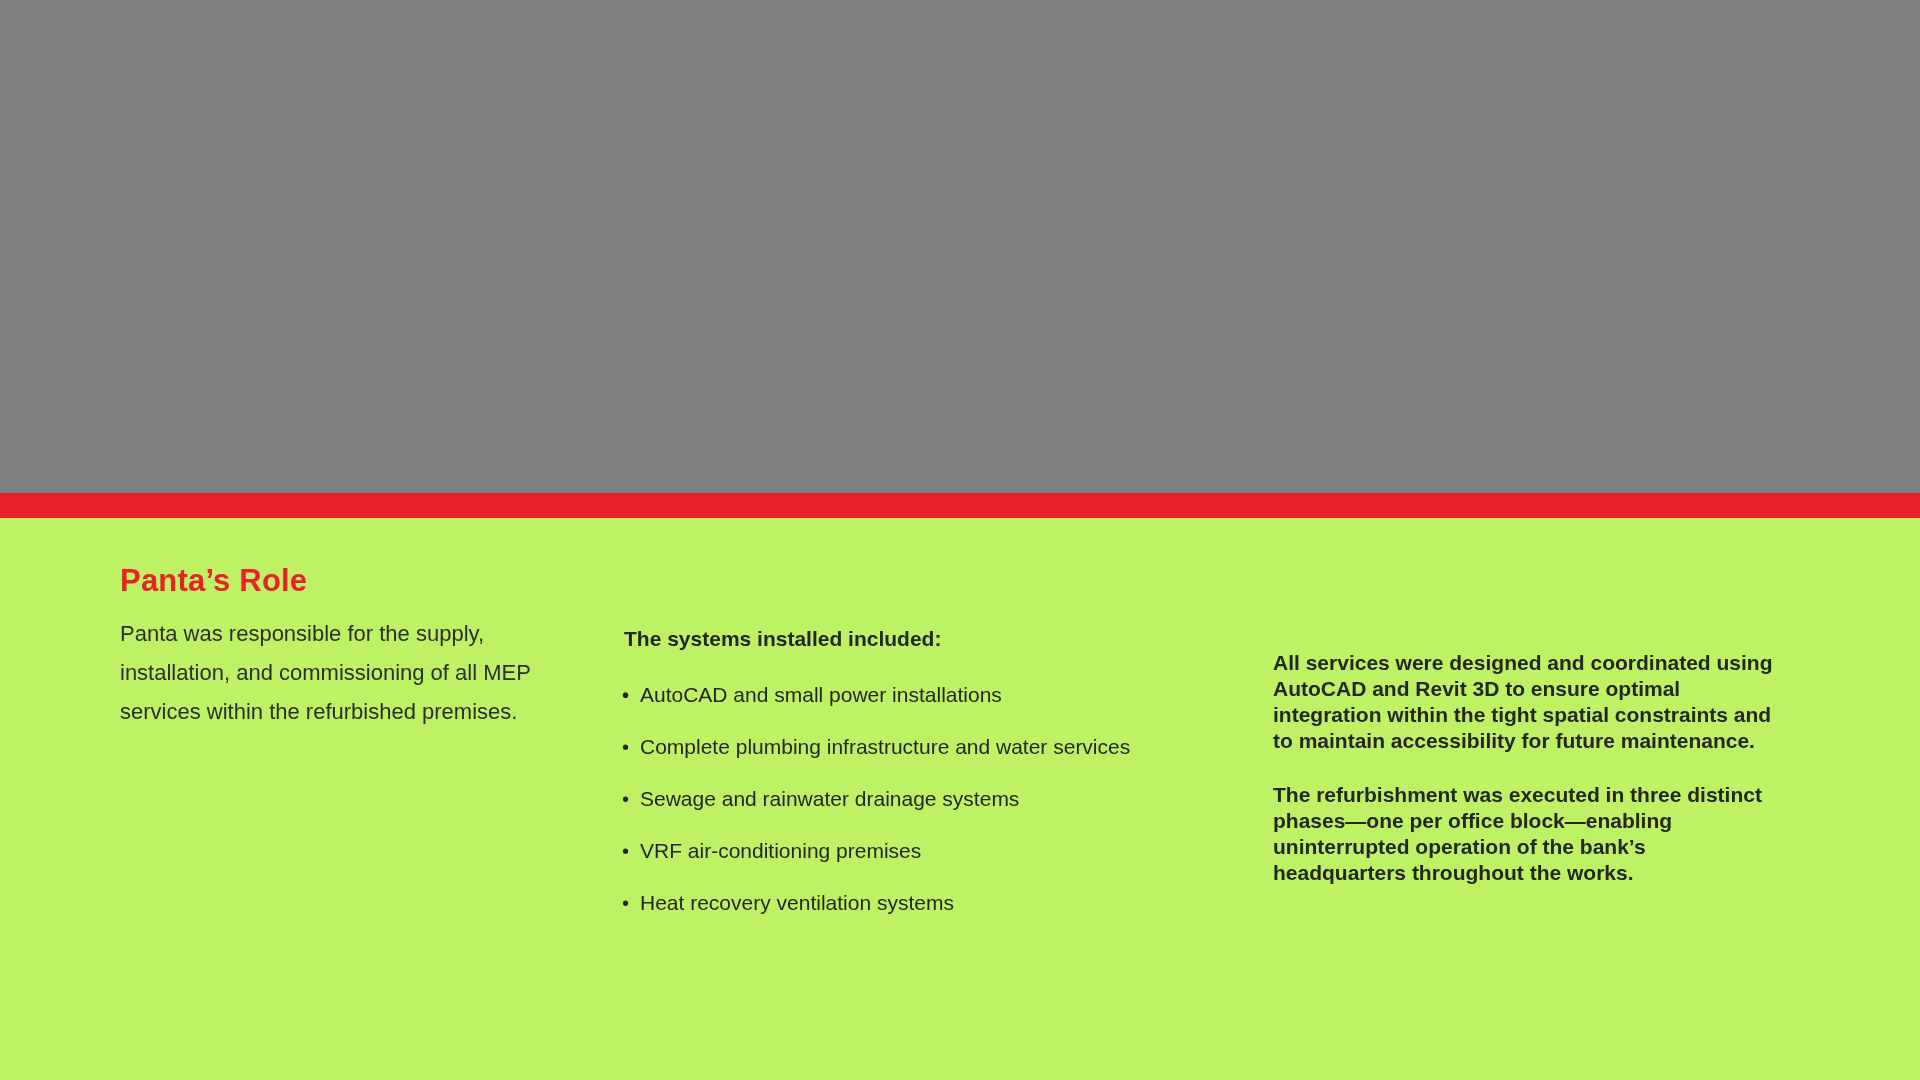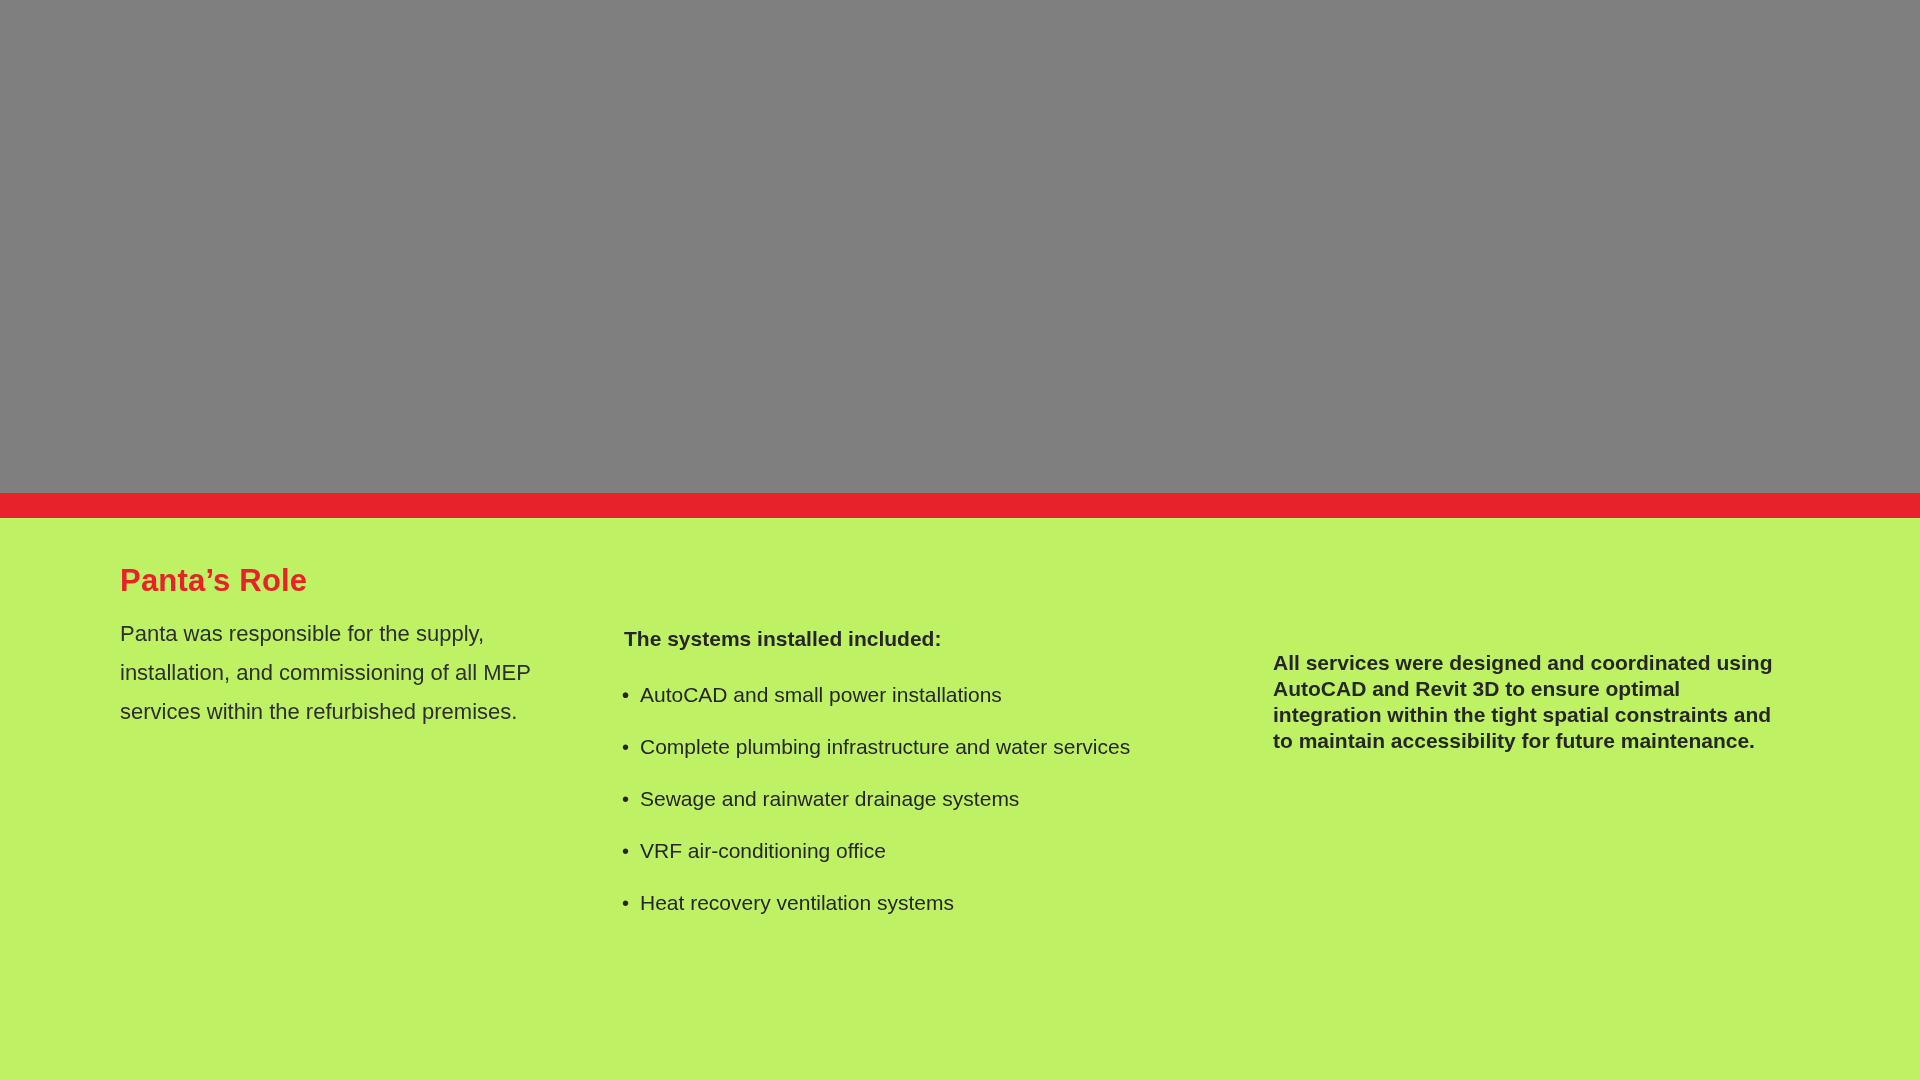--- a/index.html
+++ b/index.html
@@ -129,26 +129,27 @@
       <li>
         <span class="bullet">•</span>
         <span>Complete plumbing infrastructure and water services</span>
       </li>
       <li>
         <span class="bullet">•</span>
         <span>Sewage and rainwater drainage systems</span>
       </li>
       <li>
         <span class="bullet">•</span>
-        <span>VRF air-conditioning office</span>
+        <span>VRF air-conditioning premises</span>
       </li>
       <li>
         <span class="bullet">•</span>
         <span>Heat recovery ventilation systems</span>
       </li>
     </ul>
   </div>
 
   <div class="col-right">
     <p>All services were designed and coordinated using AutoCAD and Revit 3D to ensure optimal integration within the tight spatial constraints and to maintain accessibility for future maintenance.</p>
+    <p>The refurbishment was executed in three distinct phases—one per office block—enabling uninterrupted operation of the bank’s headquarters throughout the works.</p>
   </div>
 
 </div>
 
 </body></html>

